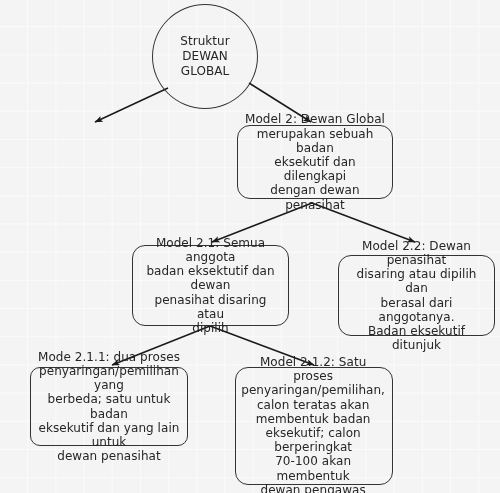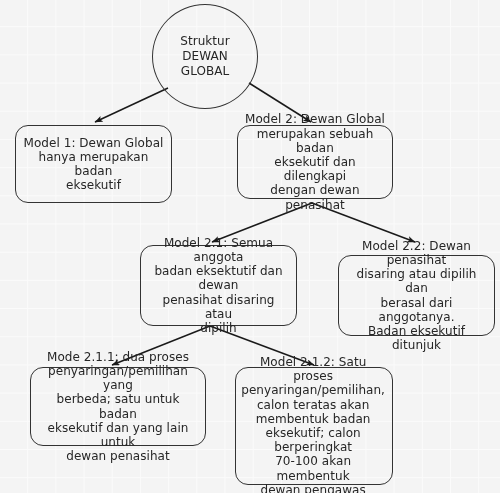--- a/index.html
+++ b/index.html
@@ -72,48 +72,43 @@
 
     <line x1="210" y1="326" x2="314" y2="365" stroke="#1a1a1a" stroke-width="1.5" marker-end="url(#arrowhead)"></line>
   </svg>
 
   <div class="node circle" style="left:152px; top:4px; width:106px; height:105px;">
     <span class="node-text">Struktur
 DEWAN
 GLOBAL</span>
   </div>
 
-  <div class="node rounded" style="left:15px; top:125px; width:157px; height:78px;">
-    <span class="node-text">Model 1: Dewan Global
-hanya merupakan badan
-eksekutif</span>
-  </div>
 
   <div class="node rounded" style="left:237px; top:125px; width:156px; height:74px;">
     <span class="node-text">Model 2: Dewan Global
 merupakan sebuah badan
 eksekutif dan dilengkapi
 dengan dewan penasihat</span>
   </div>
 
-  <div class="node rounded" style="left:132px; top:245px; width:157px; height:81px;margin-left:8px;">
+  <div class="node rounded" style="left:132px; top:245px; width:157px; height:81px;">
     <span class="node-text">Model 2.1: Semua anggota
 badan eksektutif dan dewan
 penasihat disaring atau
 dipilih</span>
   </div>
 
   <div class="node rounded" style="left:338px; top:255px; width:157px; height:81px;">
     <span class="node-text">Model 2.2: Dewan penasihat
 disaring atau dipilih dan
 berasal dari anggotanya.
 Badan eksekutif ditunjuk</span>
   </div>
 
-  <div class="node rounded" style="left:30px; top:367px; width:176px; height:79px;">
+  <div class="node rounded" style="left:30px; top:367px; width:158px; height:79px;border-radius:10px;">
     <span class="node-text">Mode 2.1.1: dua proses
 penyaringan/pemilihan yang
 berbeda; satu untuk badan
 eksekutif dan yang lain untuk
 dewan penasihat</span>
   </div>
 
   <div class="node rounded" style="left:235px; top:367px; width:158px; height:118px;justify-content:flex-end;">
     <span class="node-text">Model 2.1.2: Satu proses
 penyaringan/pemilihan,

